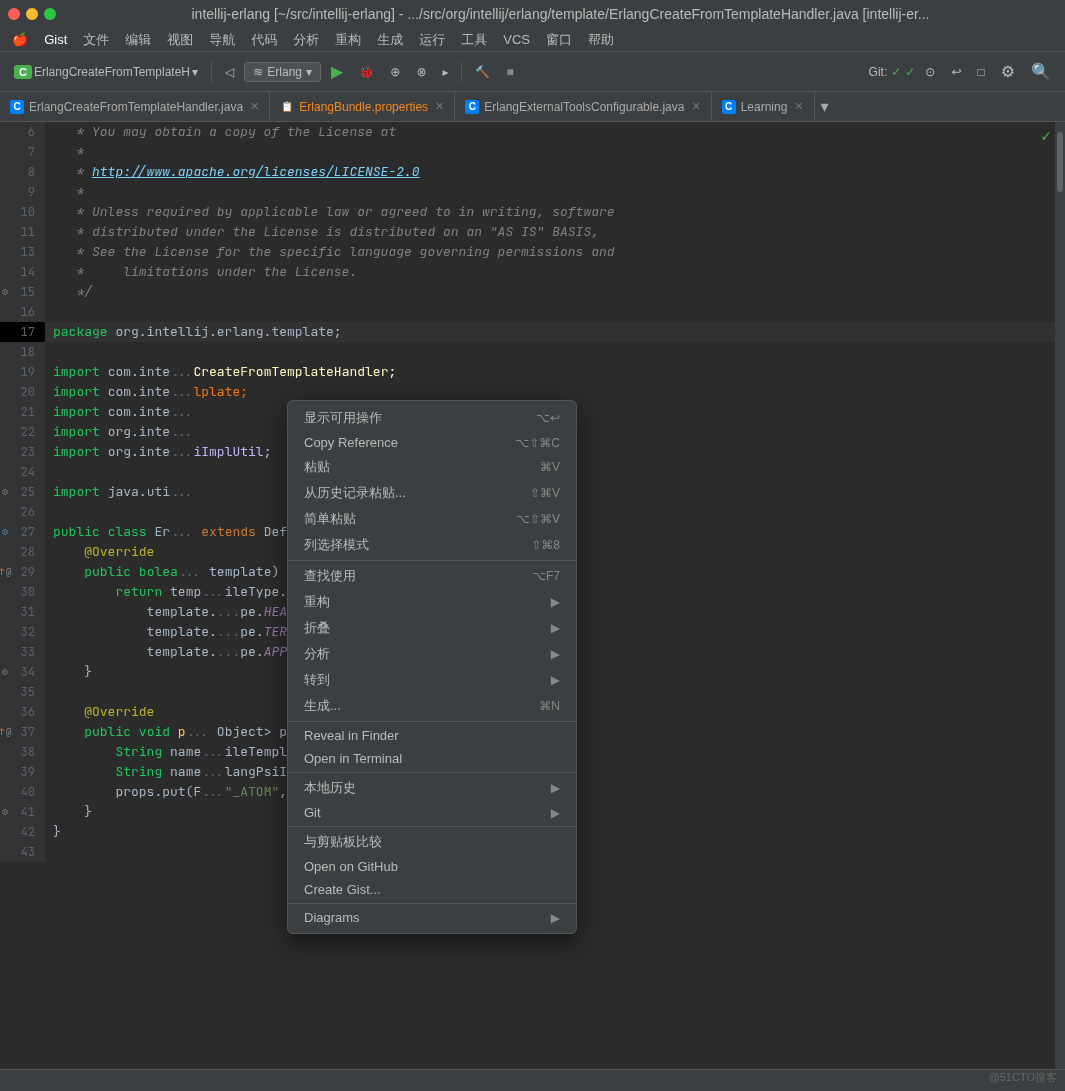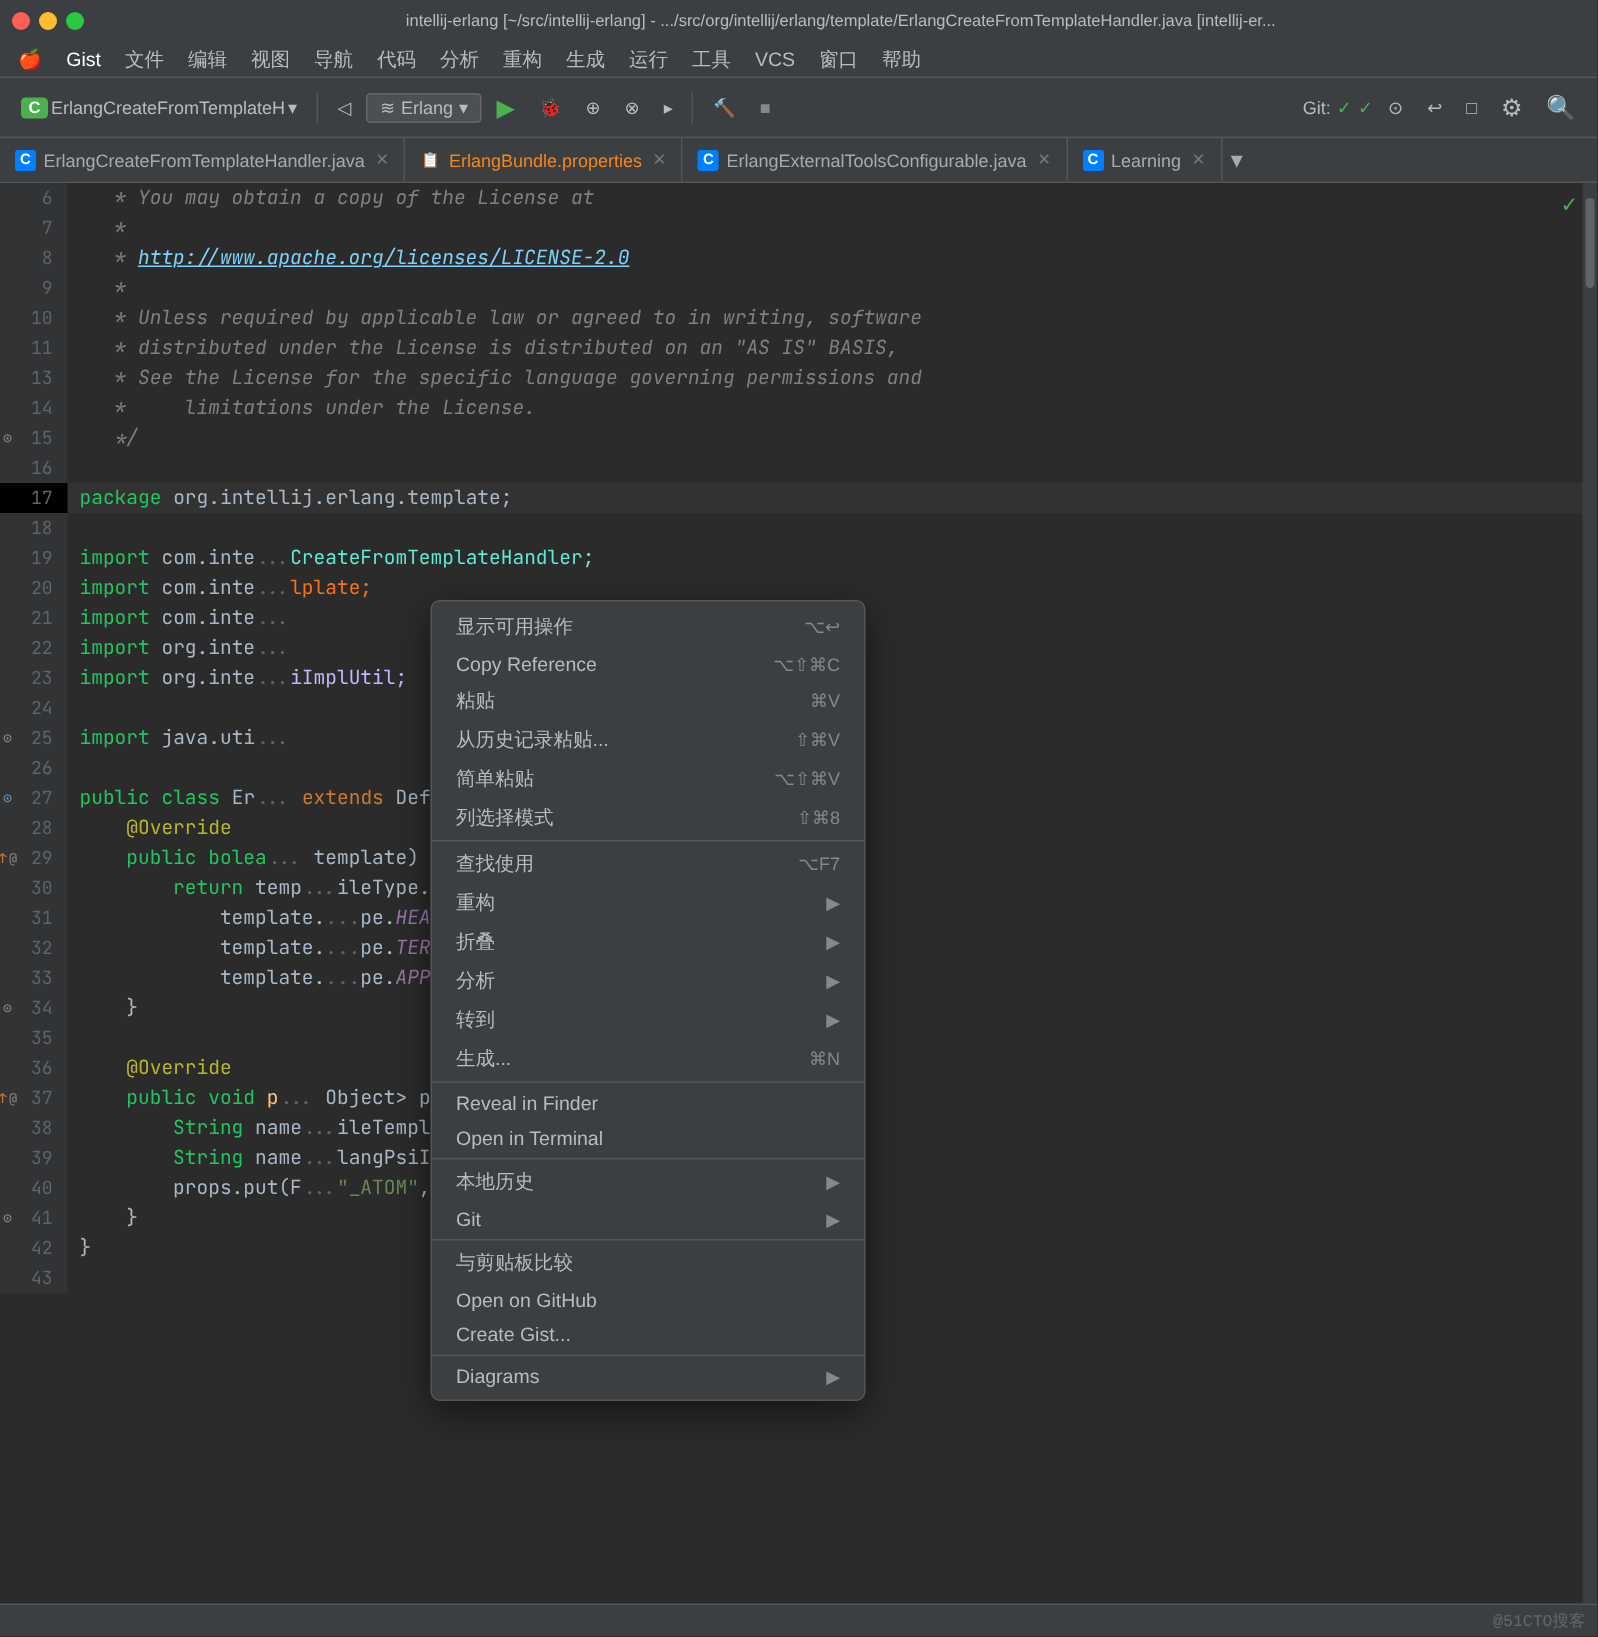--- a/index.html
+++ b/index.html
@@ -29,21 +29,21 @@
     .traffic-light {
       width: 12px;
       height: 12px;
       border-radius: 50%;
     }
     .tl-red { background: #ff5f57; }
     .tl-yellow { background: #ffbd2e; }
     .tl-green { background: #28c840; }
     .title-bar-text {
       color: #bbbbbb;
-      font-size: 11px;
+      font-size: 14px;
       flex: 1;
       text-align: center;
     }
 
     
     .menu-bar {
       height: 24px;
       background: #3c3f41;
       display: flex;
       align-items: center;
@@ -215,31 +215,29 @@
     .extends-kw { color: #cc7832; }
     .highlight-line {
       background: #323232;
     }
 
     
     .status-bar {
       height: 22px;
       background: #3c3f41;
       display: flex;
-      align-items: center;
       padding: 0 8px;
       gap: 10px;
       font-size: 11px;
       color: #aaa;
       border-top: 1px solid #555;
       position: absolute;
       bottom: 0;
       left: 0;
       right: 0;
-      font-family: Liberation Mono, monospace;
     }
 
     
     .context-menu {
       position: absolute;
       top: 400px;
       left: 287px;
       width: 290px;
       background: #3c3f41;
       border: 1px solid #555;
@@ -437,21 +435,21 @@
           <div class="code"><span class="kw">package</span> <span style="color:#a9b7c6;">org.intellij.erlang.template;</span></div>
         </div>
 
         <div class="line">
           <div class="ln">18</div>
           <div class="code"></div>
         </div>
 
         <div class="line">
           <div class="ln">19</div>
-          <div class="code"><span class="kw">import</span> <span style="color:#a9b7c6;">com.inte</span><span style="color:#606366;">...</span><span style="color:#5eead4;text-align:right;">CreateFromTemplateHandler;</span></div>
+          <div class="code"><span class="kw">import</span> <span style="color:#a9b7c6;">com.inte</span><span style="color:#606366;">...</span><span style="color:#fef9c3;text-align:right;">CreateFromTemplateHandler;</span></div>
         </div>
 
         <div class="line">
           <div class="ln">20</div>
           <div class="code"><span class="kw">import</span> <span style="color:#a9b7c6;">com.inte</span><span style="color:#606366;">...</span><span style="color:#f97316;">lplate;</span></div>
         </div>
 
         <div class="line">
           <div class="ln">21</div>
           <div class="code"><span class="kw">import</span> <span style="color:#a9b7c6;">com.inte</span><span style="color:#606366;">...</span><span style="color:#a9b7c6;"></span></div>

